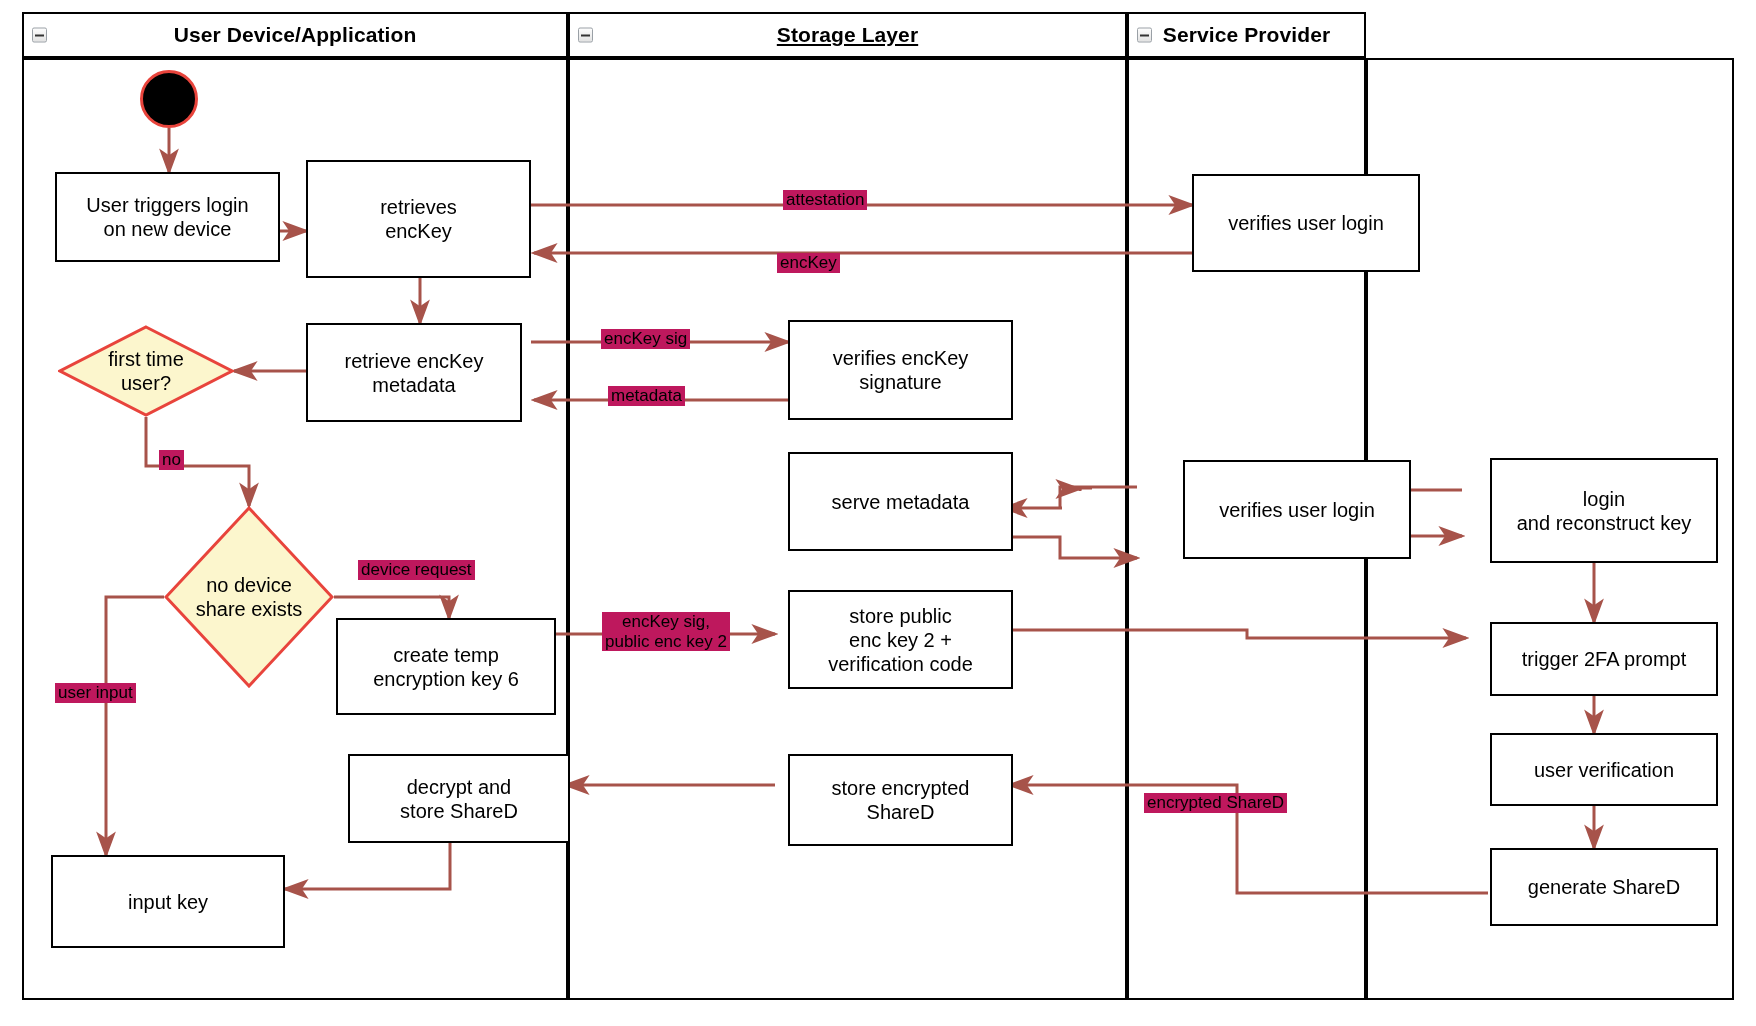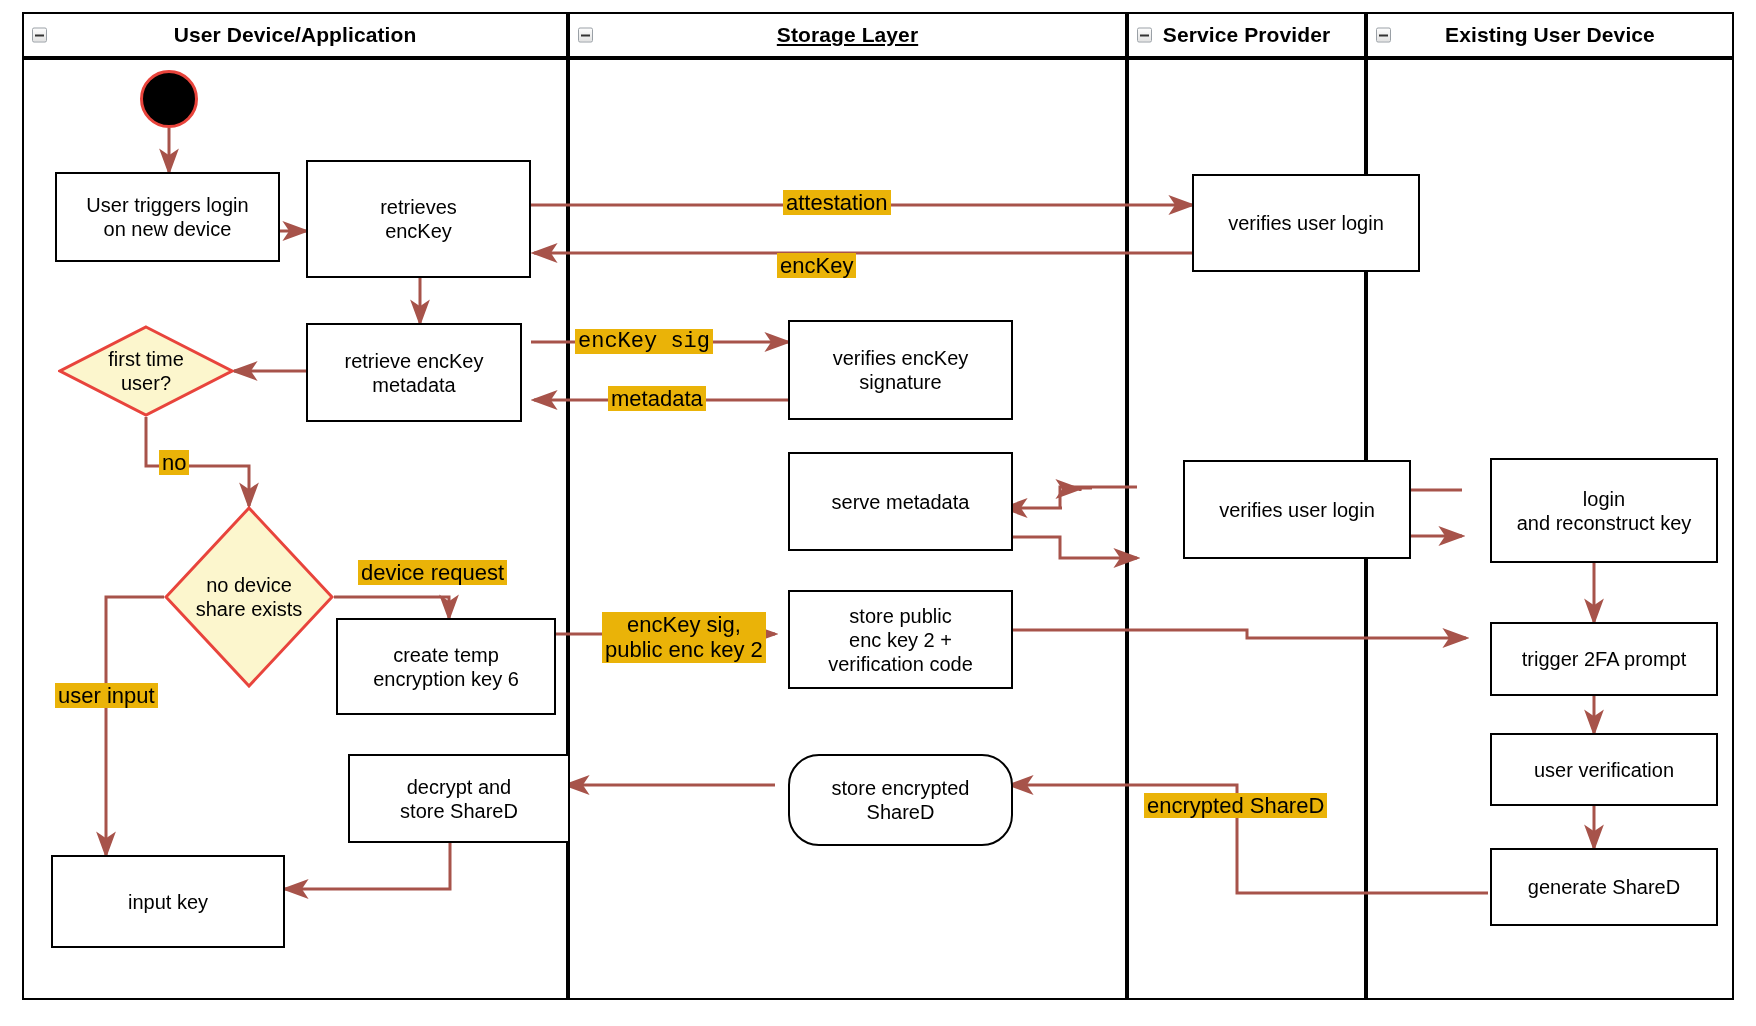--- a/index.html
+++ b/index.html
@@ -105,23 +105,23 @@
   #edges {
     position: absolute;
     left: 0; top: 0;
     width: 1756px;
     height: 1026px;
     z-index: 2;
     pointer-events: none;
   }
   .edge-label {
     position: absolute;
-    font-size: 22px;
-    color: #000000;
-    background: #eab308;
+    font-size: 17px;
+    color: #000000;
+    background: #be185d;
     padding: 0 3px;
     line-height: 1.15;
     white-space: pre-line;
     text-align: center;
     z-index: 7;
   }
 </style>
 </head>
 <body>
 
@@ -131,24 +131,20 @@
     <span class="collapse-icon"></span>
     <span class="lane-title">User Device/Application</span>
   </div>
   <div class="lane-header" style="left:568px; top:12px; width:559px; height:46px;text-decoration:underline;">
     <span class="collapse-icon"></span>
     <span class="lane-title">Storage Layer</span>
   </div>
   <div class="lane-header" style="left:1127px; top:12px; width:239px; height:46px;">
     <span class="collapse-icon"></span>
     <span class="lane-title">Service Provider</span>
-  </div>
-  <div class="lane-header" style="left:1366px; top:12px; width:368px; height:46px;">
-    <span class="collapse-icon"></span>
-    <span class="lane-title">Existing User Device</span>
   </div>
 
   <div class="lane" style="left:22px; top:58px; width:546px; height:942px;"></div>
   <div class="lane" style="left:568px; top:58px; width:559px; height:942px;"></div>
   <div class="lane" style="left:1127px; top:58px; width:239px; height:942px;"></div>
   <div class="lane" style="left:1366px; top:58px; width:368px; height:942px;"></div>
 
   <svg id="edges" viewBox="0 0 1756 1026">
     <defs>
       <marker id="arrow" viewBox="0 0 12 10" refX="10.5" refY="5" markerWidth="9" markerHeight="7.5" orient="auto-start-reverse">
@@ -249,41 +245,41 @@
 
   <div class="node" style="left:788px; top:320px; width:225px; height:100px;">verifies encKey
 signature</div>
 
   <div class="node" style="left:788px; top:452px; width:225px; height:99px;">serve metadata</div>
 
   <div class="node" style="left:788px; top:590px; width:225px; height:99px;">store public
 enc key 2 +
 verification code</div>
 
-  <div class="node" style="left:788px; top:754px; width:225px; height:92px;border-radius:31px;">store encrypted
+  <div class="node" style="left:788px; top:754px; width:225px; height:92px;">store encrypted
 ShareD</div>
 
   <div class="node" style="left:1192px; top:174px; width:228px; height:98px;">verifies user login</div>
 
   <div class="node" style="left:1183px; top:460px; width:228px; height:99px;">verifies user login</div>
 
   <div class="node" style="left:1490px; top:458px; width:228px; height:105px;">login
 and reconstruct key</div>
 
   <div class="node" style="left:1490px; top:622px; width:228px; height:74px;">trigger 2FA prompt</div>
 
   <div class="node" style="left:1490px; top:733px; width:228px; height:73px;">user verification</div>
 
   <div class="node" style="left:1490px; top:848px; width:228px; height:78px;">generate ShareD</div>
 
   <div class="edge-label" style="left:783px; top:190px;">attestation</div>
 
   <div class="edge-label" style="left:777px; top:253px;">encKey</div>
 
-  <div class="edge-label" style="left:575px; top:329px;font-family:Liberation Mono, monospace;">encKey sig</div>
+  <div class="edge-label" style="left:601px; top:329px;">encKey sig</div>
 
   <div class="edge-label" style="left:608px; top:386px;">metadata</div>
 
   <div class="edge-label" style="left:159px; top:450px;">no</div>
 
   <div class="edge-label" style="left:358px; top:560px;">device request</div>
 
   <div class="edge-label" style="left:55px; top:683px;">user input</div>
 
   <div class="edge-label" style="left:602px; top:612px; text-align:center;">encKey sig,

